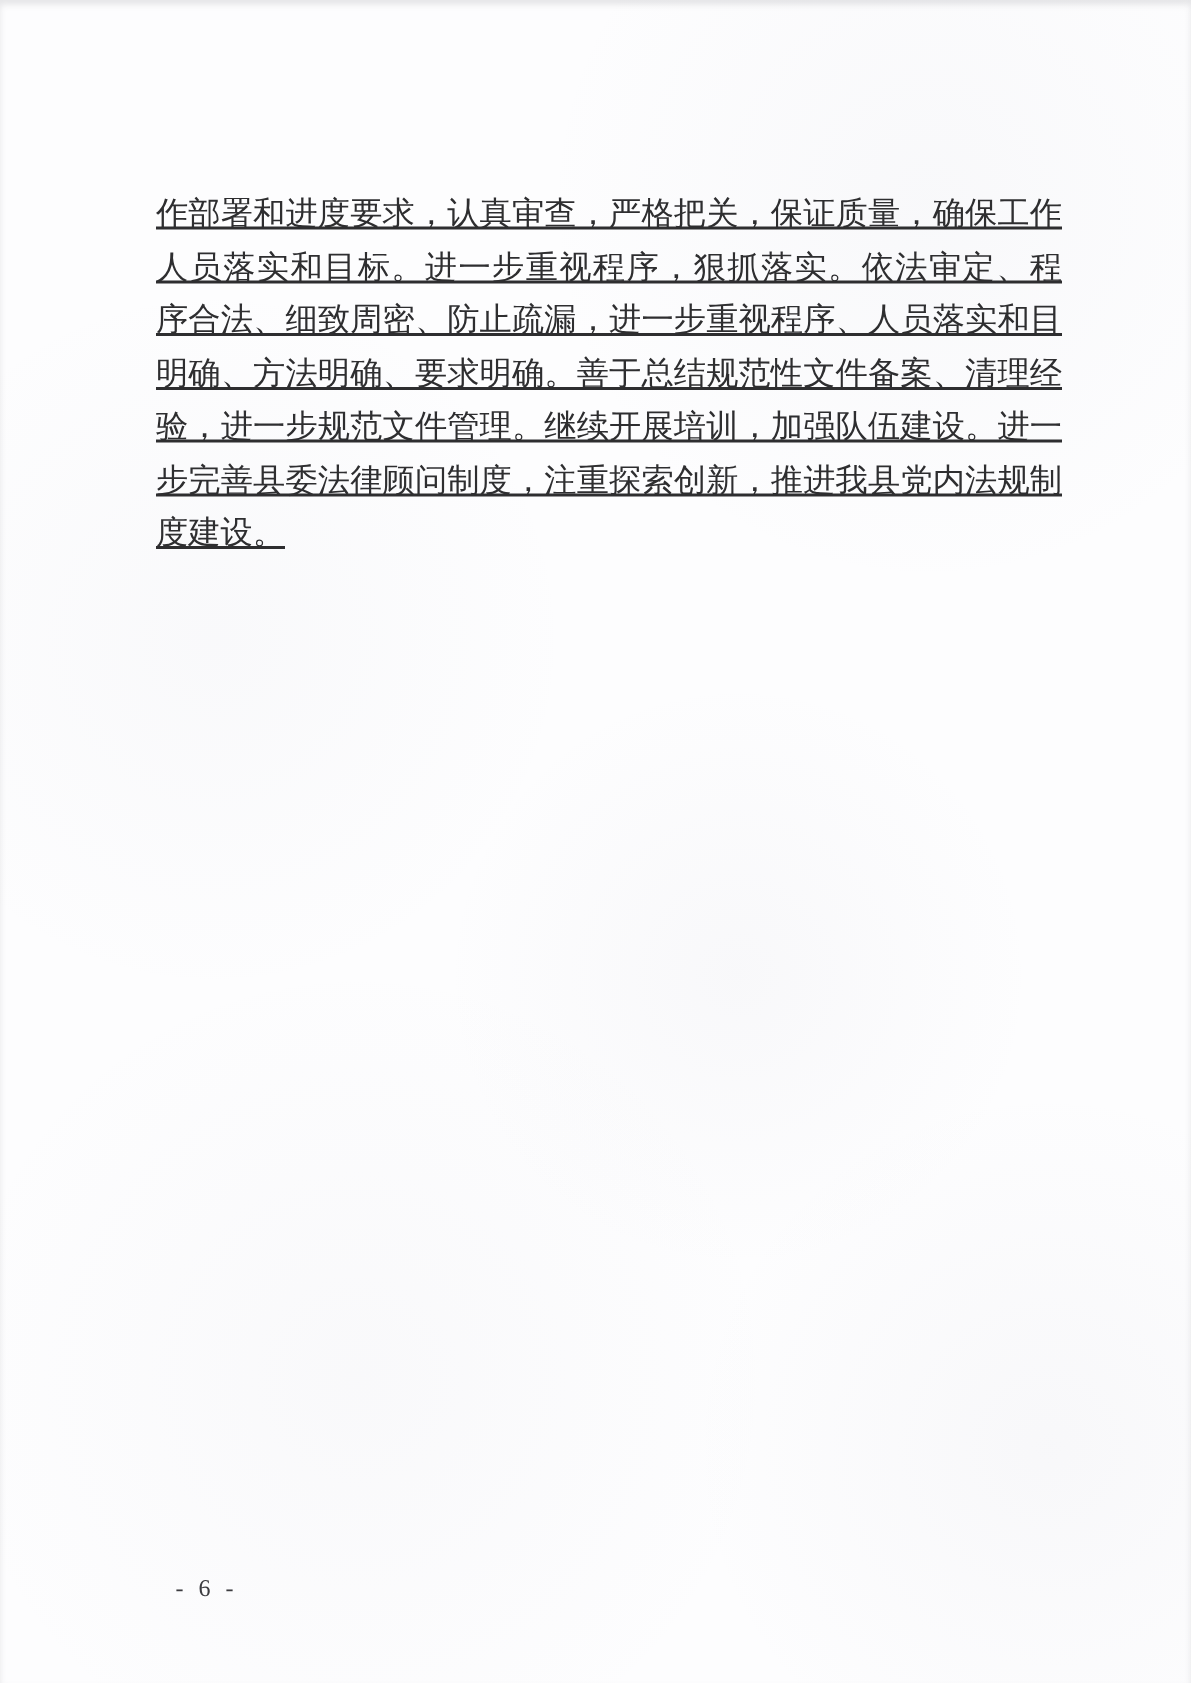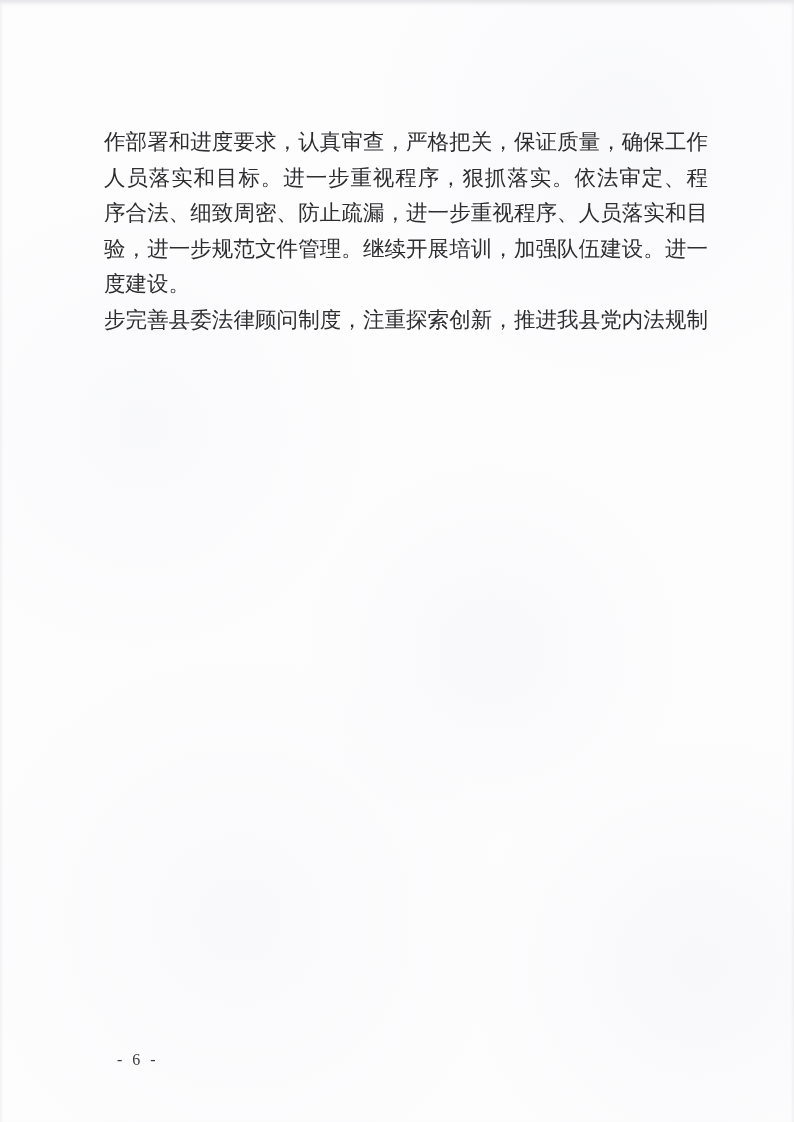--- a/index.html
+++ b/index.html
@@ -33,20 +33,21 @@
     width: 604px;
     font-size: 21.5px;
     line-height: 35.5px;
     color: #2e2e30;
     letter-spacing: 0;
   }
 
   .text-line {
     height: 35.5px;
     overflow: hidden;
+    text-decoration: underline;
   }
 
   .text-line.justified {
     text-align: justify;
     text-align-last: justify;
     text-justify: inter-character;
   }
 
   .text-line.plain {
     text-align: left;
@@ -64,20 +65,21 @@
 </style>
 </head>
 <body>
 
 <div class="scan-page">
 
   <div class="body-text">
     <div class="text-line justified">作部署和进度要求，认真审查，严格把关，保证质量，确保工作</div>
     <div class="text-line justified">人员落实和目标。进一步重视程序，狠抓落实。依法审定、程</div>
     <div class="text-line justified">序合法、细致周密、防止疏漏，进一步重视程序、人员落实和目标</div>
+    <div class="text-line justified">明确、方法明确、要求明确。善于总结规范性文件备案、清理经</div>
     <div class="text-line justified">验，进一步规范文件管理。继续开展培训，加强队伍建设。进一</div>
+    <div class="text-line justified">步完善县委法律顾问制度，注重探索创新，推进我县党内法规制</div>
     <div class="text-line plain">度建设。</div>
-    <div class="text-line justified">步完善县委法律顾问制度，注重探索创新，推进我县党内法规制</div>
   </div>
 
   <div class="page-number">- 6 -</div>
 
 </div>
 
 </body></html>

